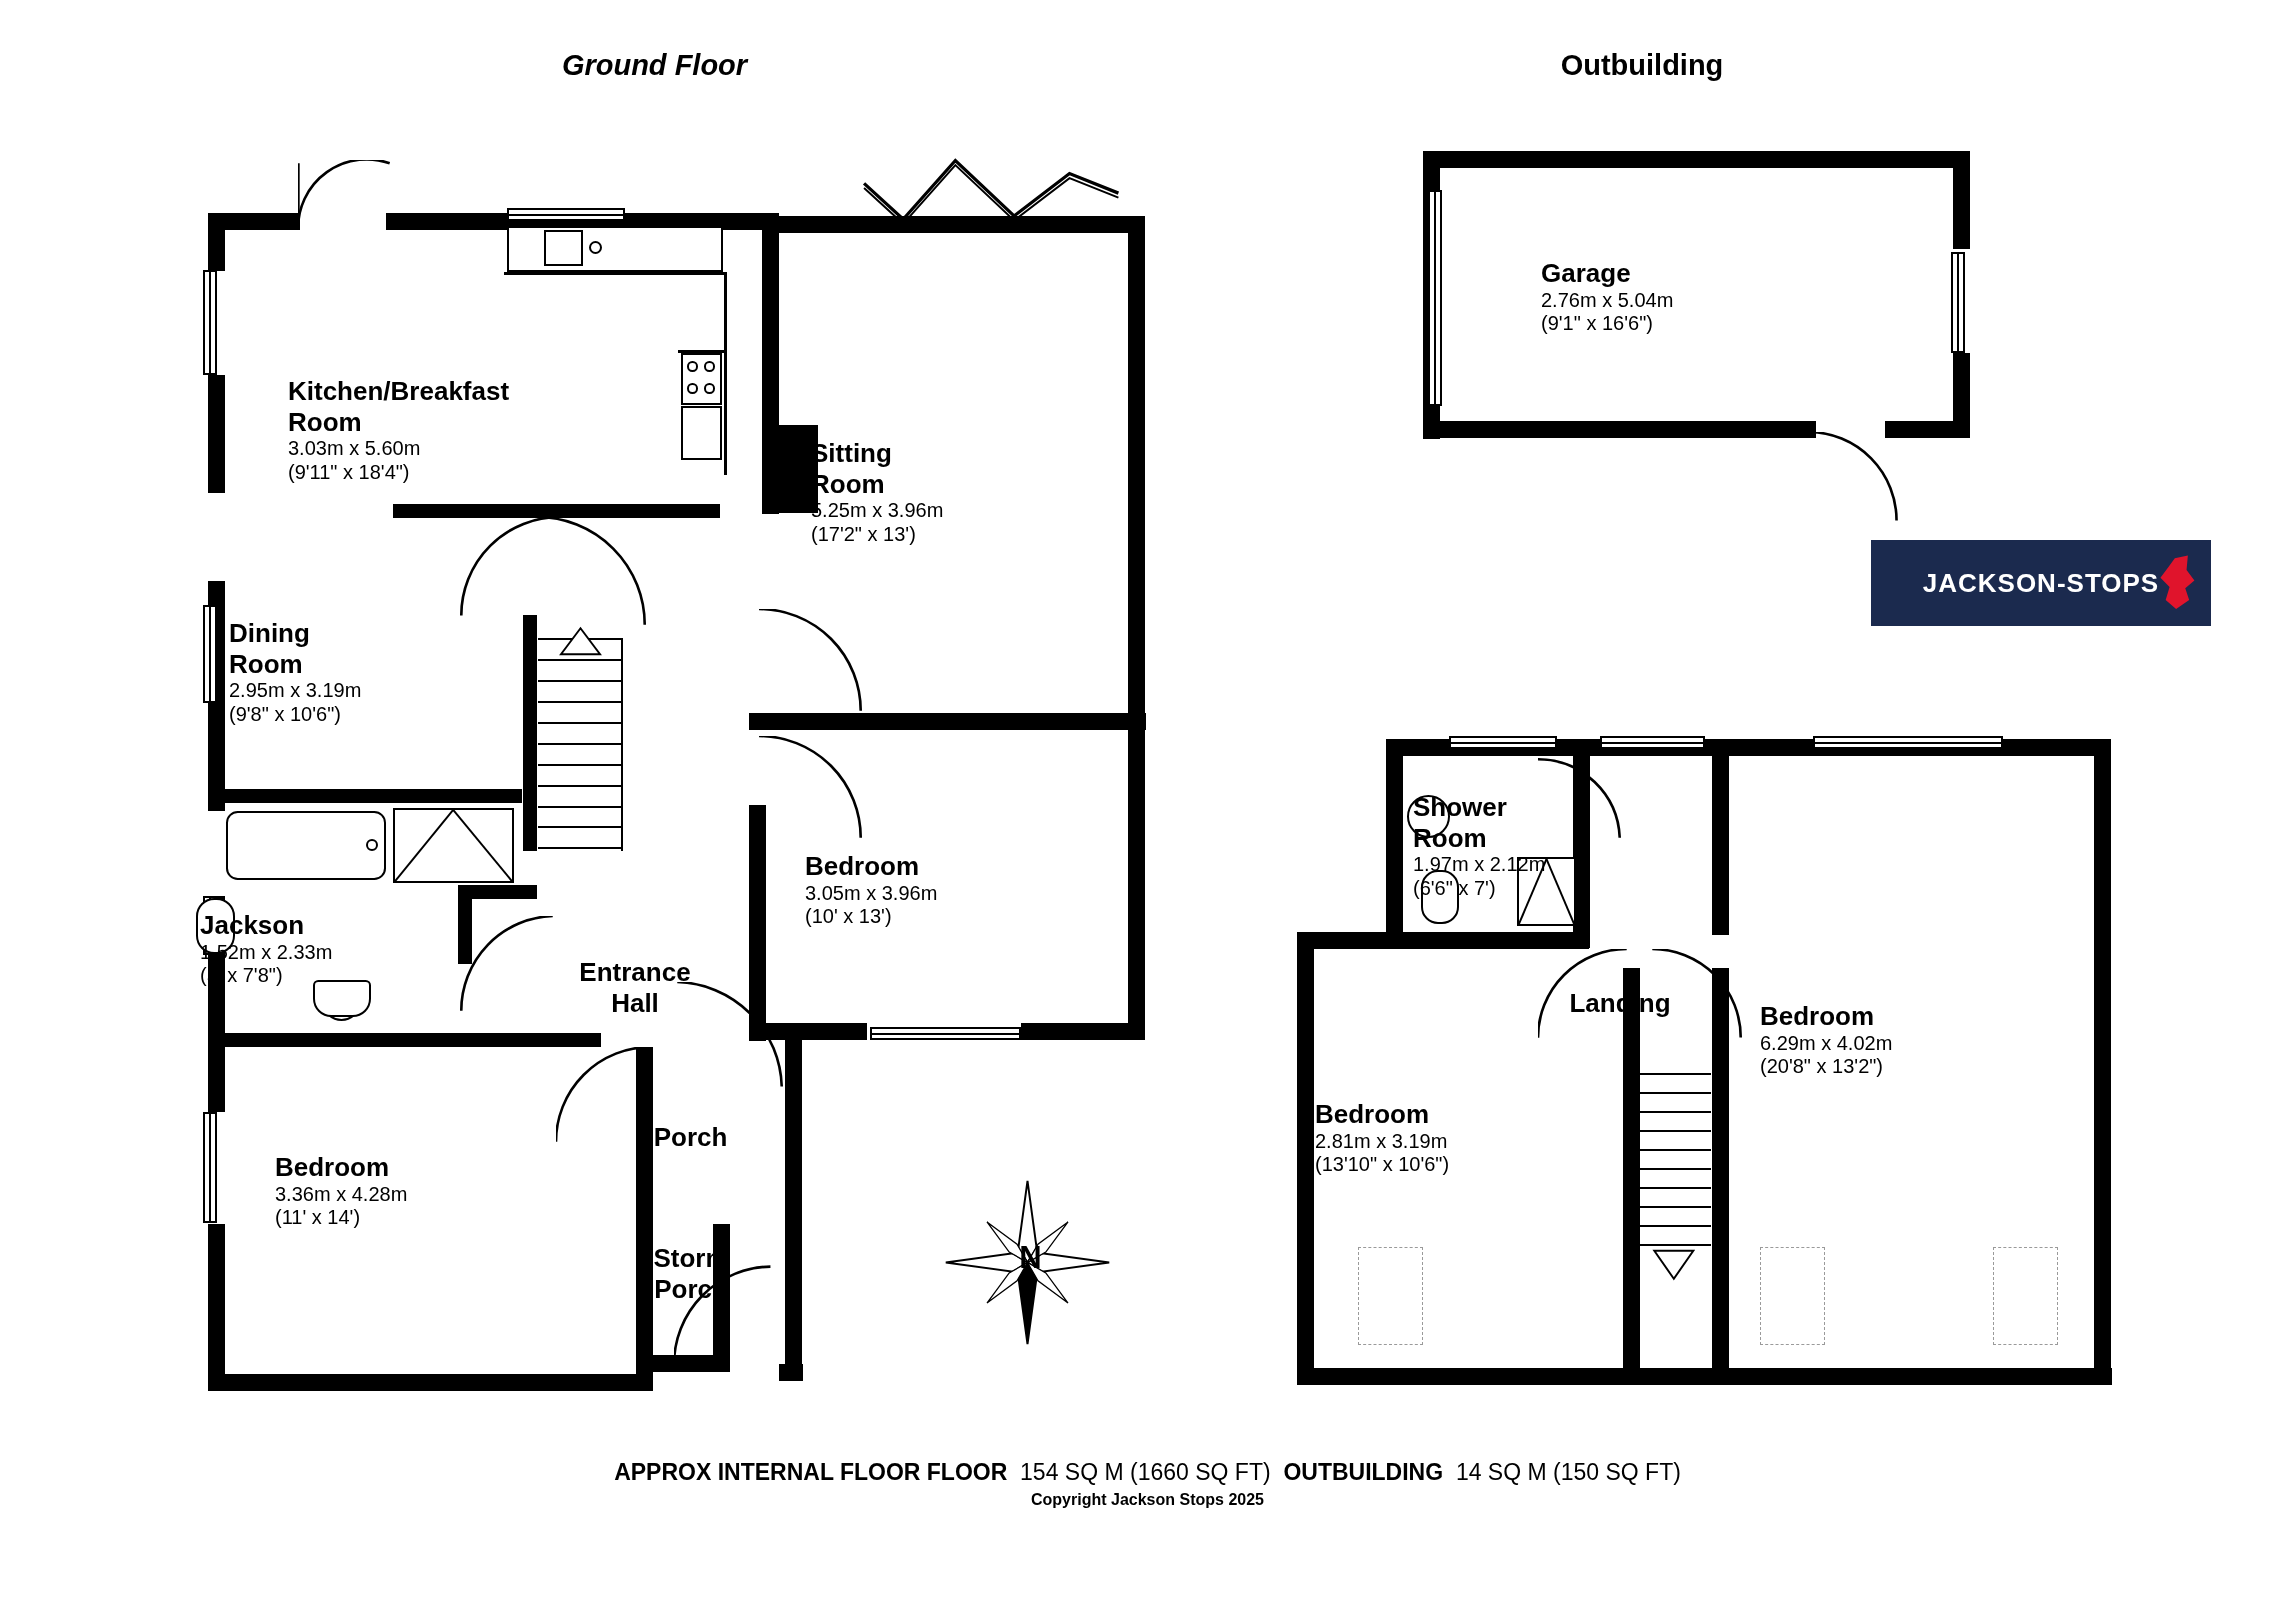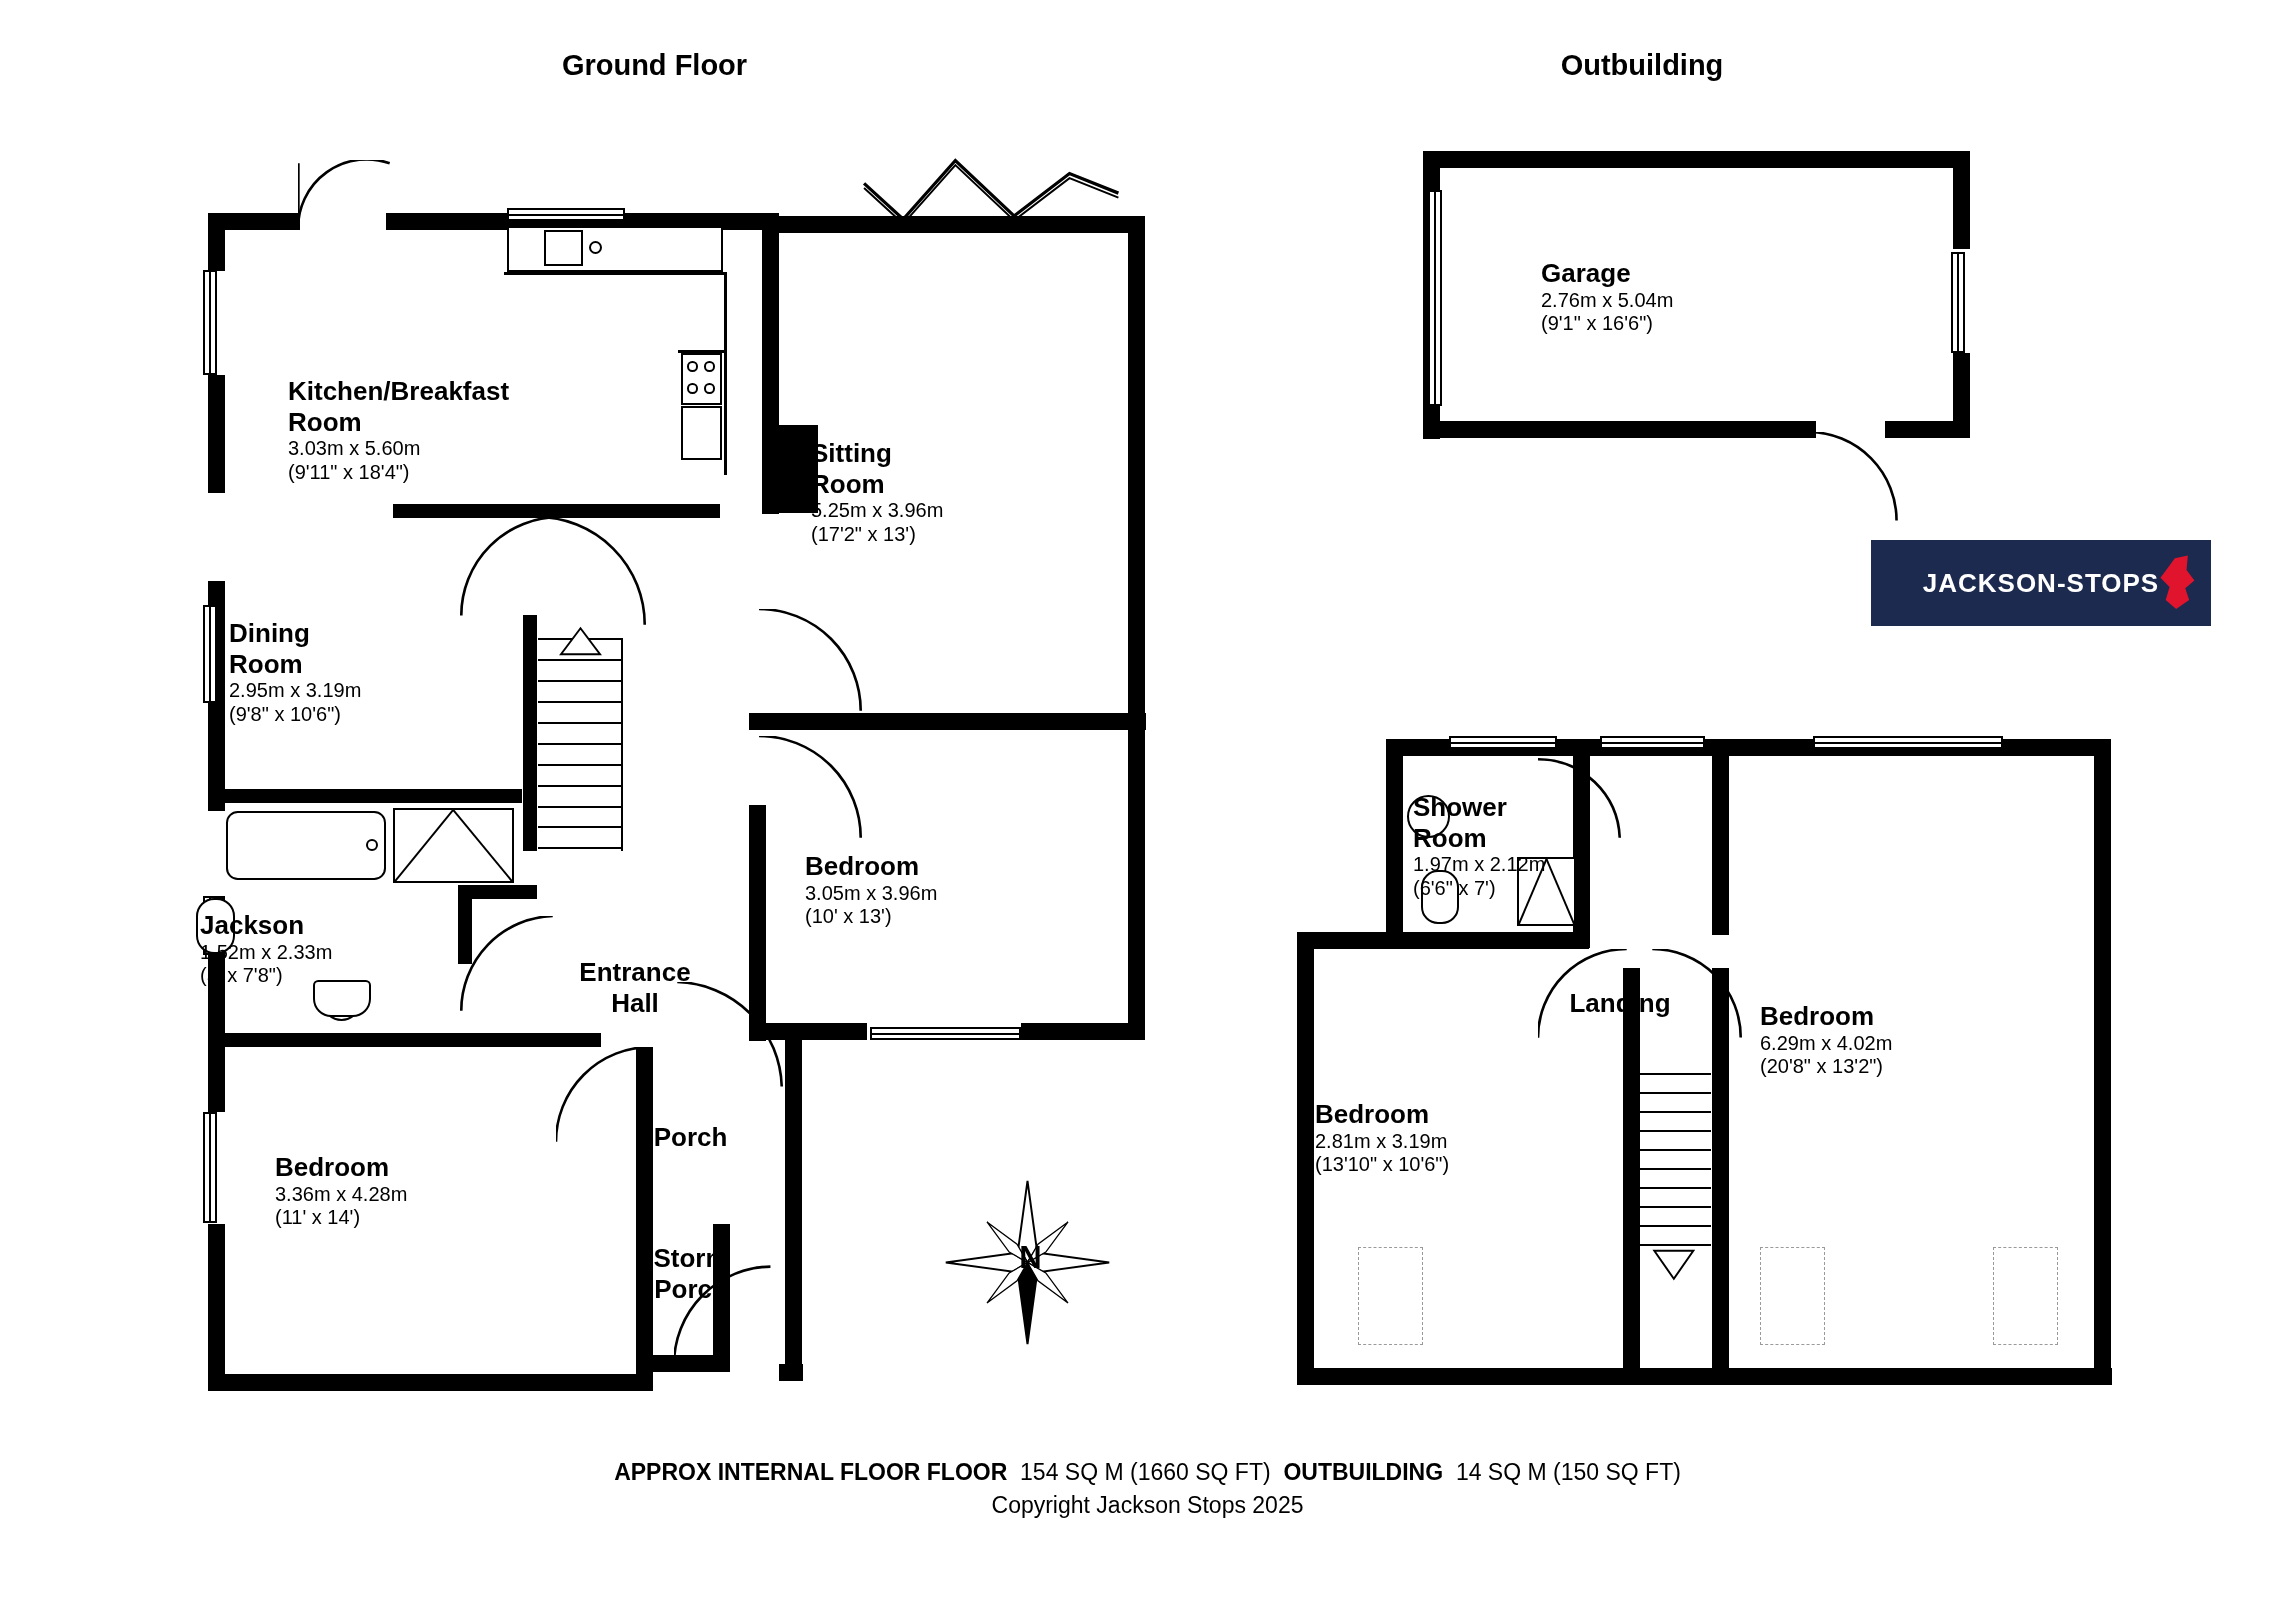--- a/index.html
+++ b/index.html
@@ -116,40 +116,40 @@
     line-height: 1.42;
   }
   .footer-line1 {
     font-size: 23px;
   }
   .footer-line1 b { font-weight: bold; }
   .footer-line2 {
     font-size: 23px;
   }
   .footer-line3 {
-    font-size: 23px;
-    font-weight: normal;
+    font-size: 16px;
+    font-weight: bold;
   }
   .compass-letter {
     position: absolute;
     font-weight: bold;
     font-size: 31px;
   }
   .stair-line {
     position: absolute;
     background: #000;
     height: 2px;
   }
 </style>
 </head>
 <body>
 
 <div id="page">
 
-  <div class="floor-title" style="left:458px; top:49px; width:393px;">Ground Floor</div>
+  <div class="floor-title" style="left:458px; top:49px; width:393px;font-style:italic;">Ground Floor</div>
 
   <div class="wall" style="left:208px; top:213px; width:17px; height:58px;"></div>
   <div class="wall" style="left:208px; top:270px; width:17px; height:0px;"></div>
   <div class="wall" style="left:208px; top:375px; width:17px; height:118px;"></div>
   <div class="wall" style="left:208px; top:581px; width:17px; height:230px;"></div>
   <div class="wall" style="left:208px; top:896px; width:17px; height:216px;"></div>
   <div class="wall" style="left:208px; top:1224px; width:17px; height:167px;"></div>
 
   <div class="wall" style="left:208px; top:213px; width:92px; height:17px;"></div>
   <div class="wall" style="left:386px; top:213px; width:393px; height:17px;"></div>

